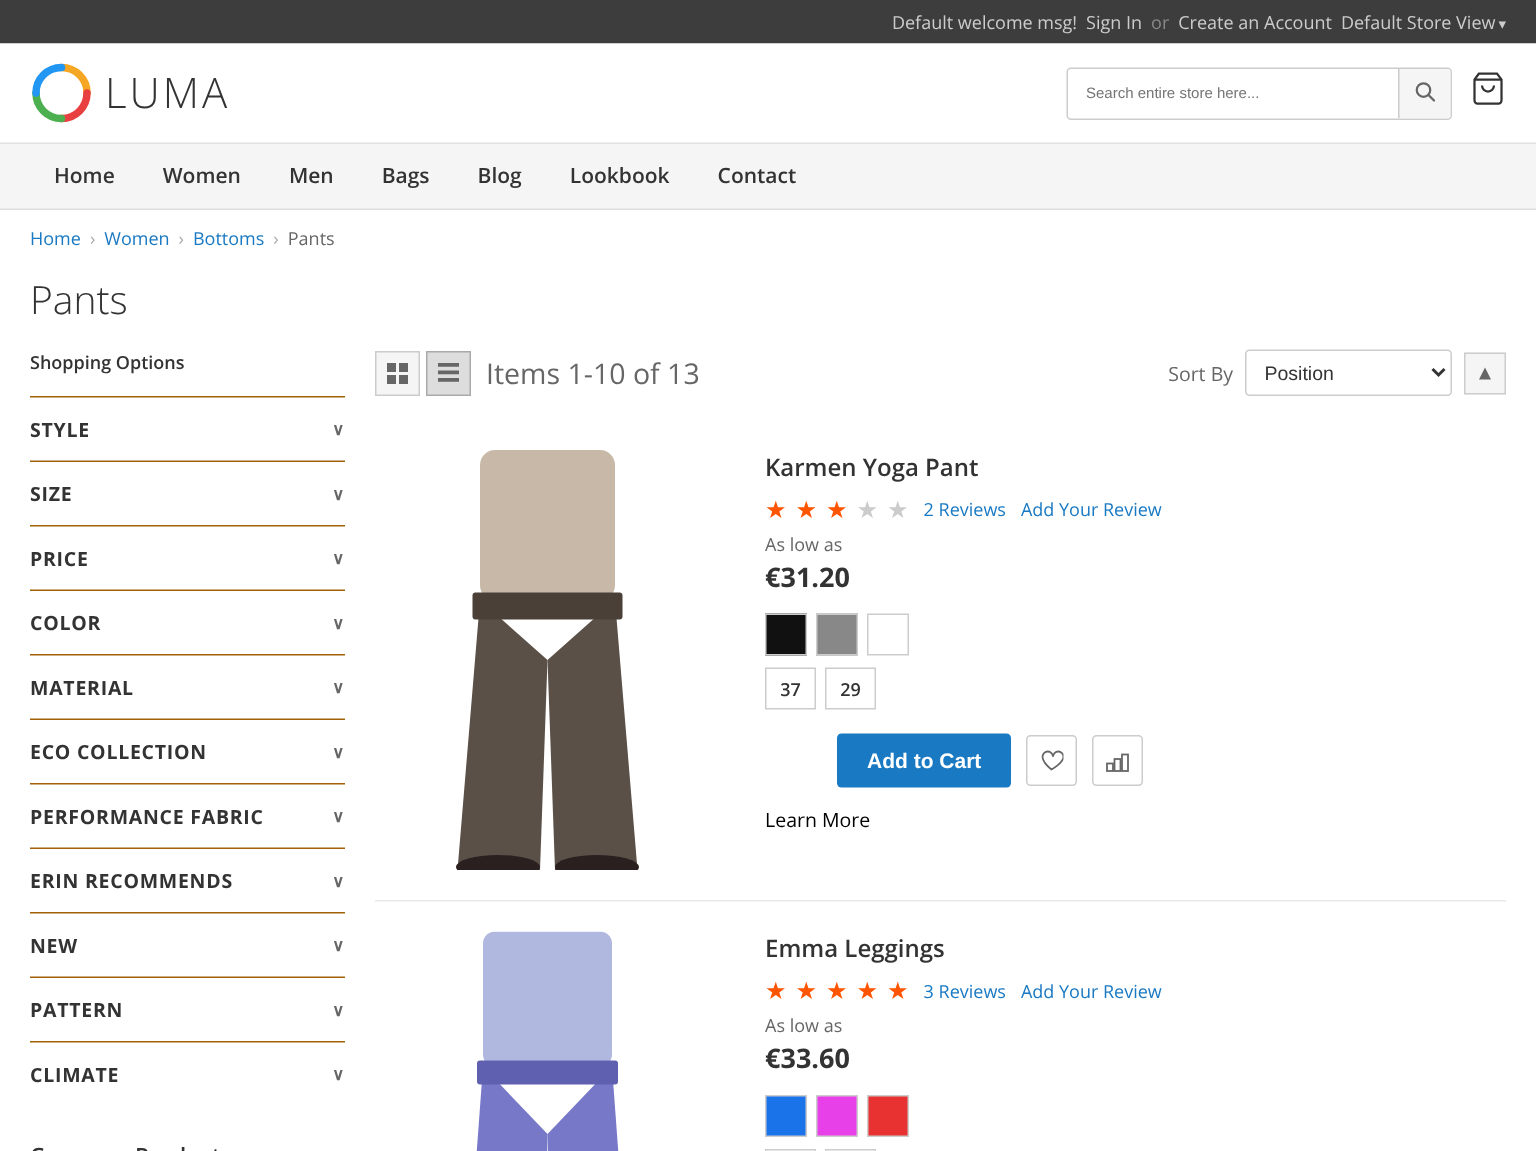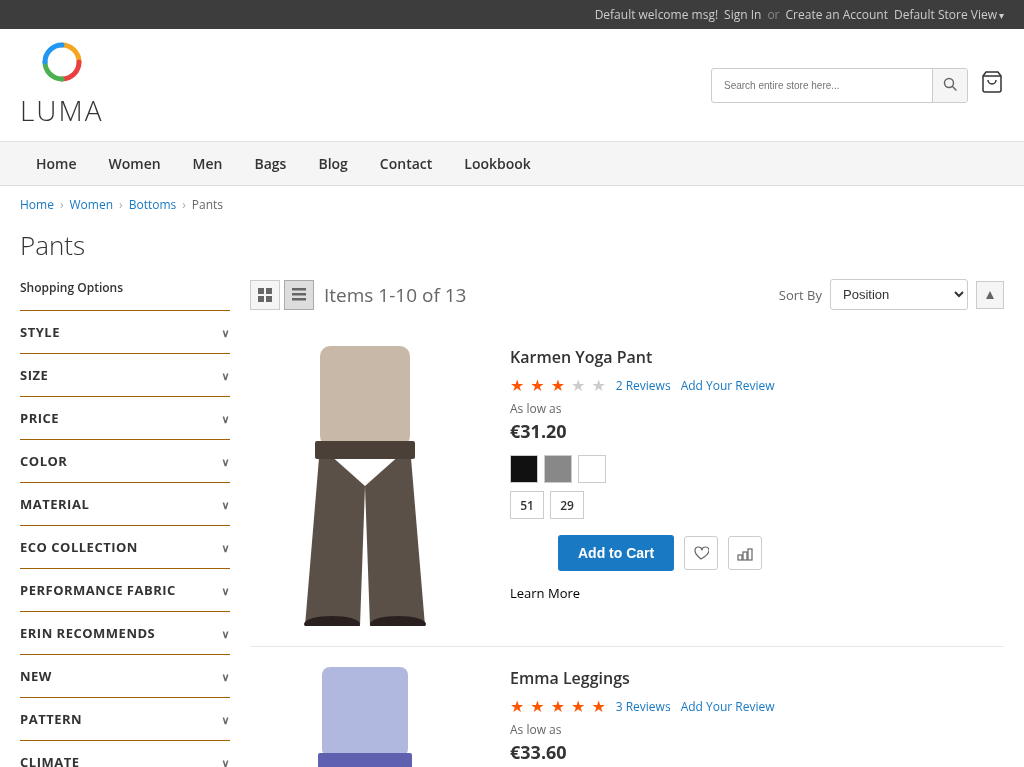--- a/index.html
+++ b/index.html
@@ -28,21 +28,20 @@
       justify-content: space-between;
       padding: 12px 20px;
       background: #fff;
       border-bottom: 1px solid #e0e0e0;
     }
     .logo {
       display: flex;
       align-items: center;
       gap: 8px;
       text-decoration: none;
-      flex-direction: column;
     }
     .logo-icon {
       width: 42px;
       height: 42px;
     }
     .logo-text {
       font-size: 28px;
       font-weight: 300;
       color: #333;
       letter-spacing: 2px;
@@ -399,22 +398,22 @@
     </div>
   </div>
 </div>
 
 <nav class="nav">
   <a href="#">Home</a>
   <a href="#">Women</a>
   <a href="#">Men</a>
   <a href="#">Bags</a>
   <a href="#">Blog</a>
+  <a href="#">Lookbook</a>
   <a href="#">Contact</a>
-  <a href="#">Lookbook</a>
 </nav>
 
 <div class="breadcrumb">
   <a href="#">Home</a>
   <span class="sep">›</span>
   <a href="#">Women</a>
   <span class="sep">›</span>
   <a href="#">Bottoms</a>
   <span class="sep">›</span>
   <span>Pants</span>
@@ -569,21 +568,21 @@
             <a href="#" class="review-link">Add Your Review</a>
           </div>
           <div class="price-label">As low as</div>
           <div class="price">€31.20</div>
           <div class="color-swatches">
             <div class="color-swatch" style="background:#111111;"></div>
             <div class="color-swatch" style="background:#888888;"></div>
             <div class="color-swatch" style="background:#ffffff;"></div>
           </div>
           <div class="size-swatches">
-            <div class="size-swatch">51</div>
+            <div class="size-swatch">37</div>
             <div class="size-swatch">29</div>
           </div>
           <div class="product-actions">
             <button class="add-to-cart-btn">Add to Cart</button>
             <button class="action-icon-btn">
               <svg width="16" height="16" viewBox="0 0 16 16" fill="none">
                 <path d="M8 14s-6-4.5-6-8.5a3.5 3.5 0 017 0 3.5 3.5 0 017 0C16 9.5 8 14 8 14z" stroke="#666" stroke-width="1.2" fill="none"></path>
               </svg>
             </button>
             <button class="action-icon-btn">

